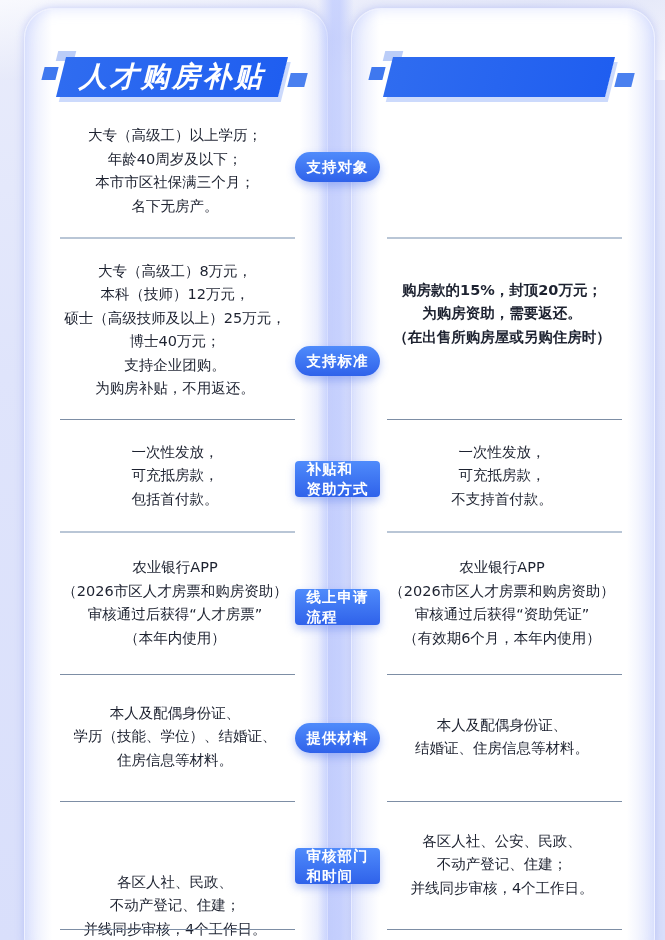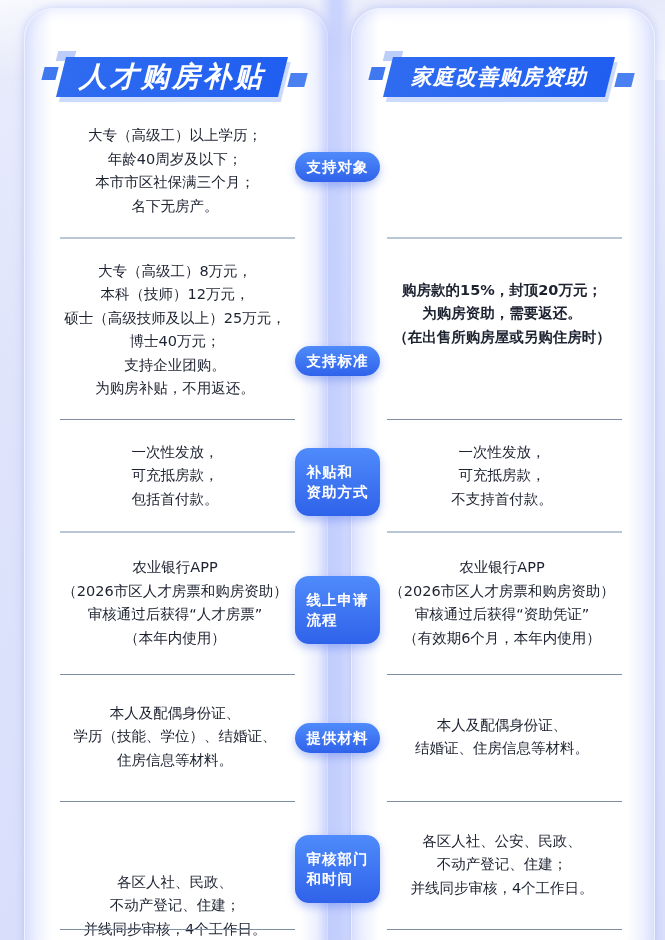--- a/index.html
+++ b/index.html
@@ -72,21 +72,21 @@
   }
   .pill {
     position: absolute; left: 295px; width: 85px;
     background: linear-gradient(180deg, #4f8bfb 0%, #2f62ea 100%);
     color: #fff; font-weight: bold; font-size: 14.5px; line-height: 20px;
     text-align: left; display: flex; align-items: center; justify-content: center;
     white-space: pre-line; letter-spacing: 1px;
     box-shadow: 0 4px 8px rgba(60,100,230,0.35);
   }
   .pill.single { height: 30px; border-radius: 15px; }
-  .pill.double { height: 68px; border-radius: 14px; }
+  .pill.double { height: 36px; border-radius: 4px; margin-top: 13px; }
 </style>
 </head>
 <body>
 
 <div class="bg-streak"></div>
 
 <div class="card left">
   <div class="banner-wrap">
     <div class="deco-left-top"></div>
     <div class="deco-left"></div>
@@ -129,21 +129,20 @@
 不动产登记、住建；
 并线同步审核，4个工作日。</div>
   <div class="divider" style="top:920px;"></div>
 </div>
 
 <div class="card right">
   <div class="banner-wrap">
     <div class="deco-left-top"></div>
     <div class="deco-left"></div>
     <div class="banner"></div>
-    <div class="banner-text">家庭改善购房资助</div>
     <div class="deco-right"></div>
   </div>
 
   <div class="divider light" style="top:228px;"></div>
 
   <div class="row-block" style="top:220px;height:170px;font-weight:bold;">购房款的15%，封顶20万元；
 为购房资助，需要返还。
 （在出售所购房屋或另购住房时）</div>
   <div class="divider" style="top:410px;"></div>
 

